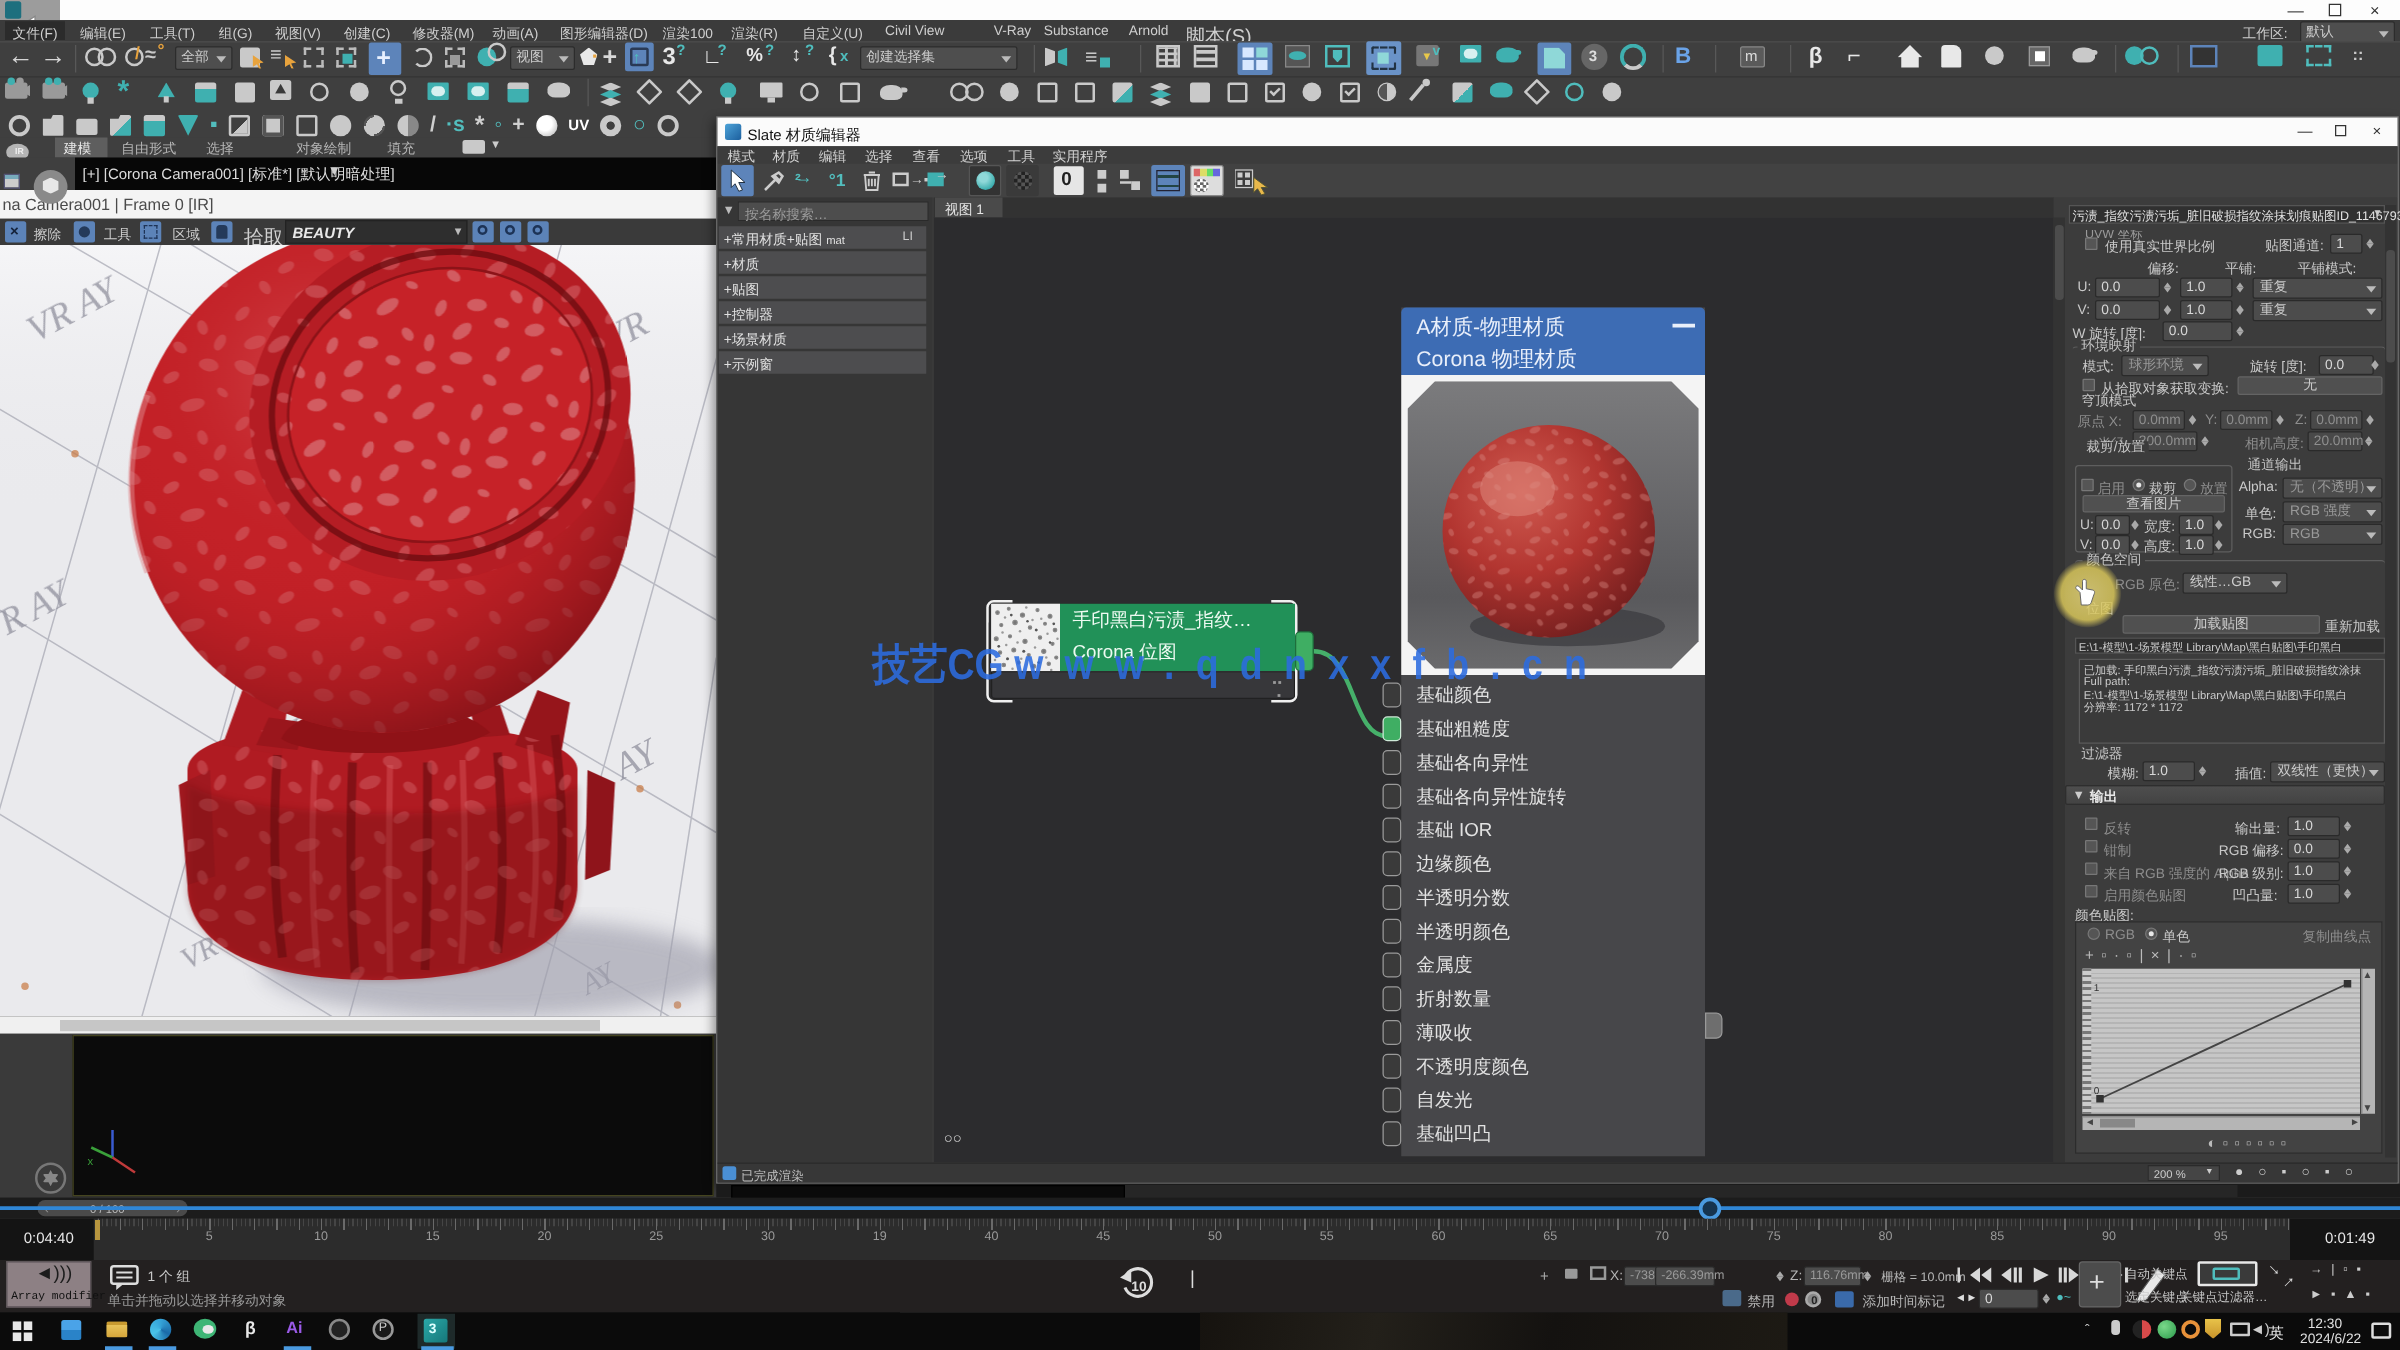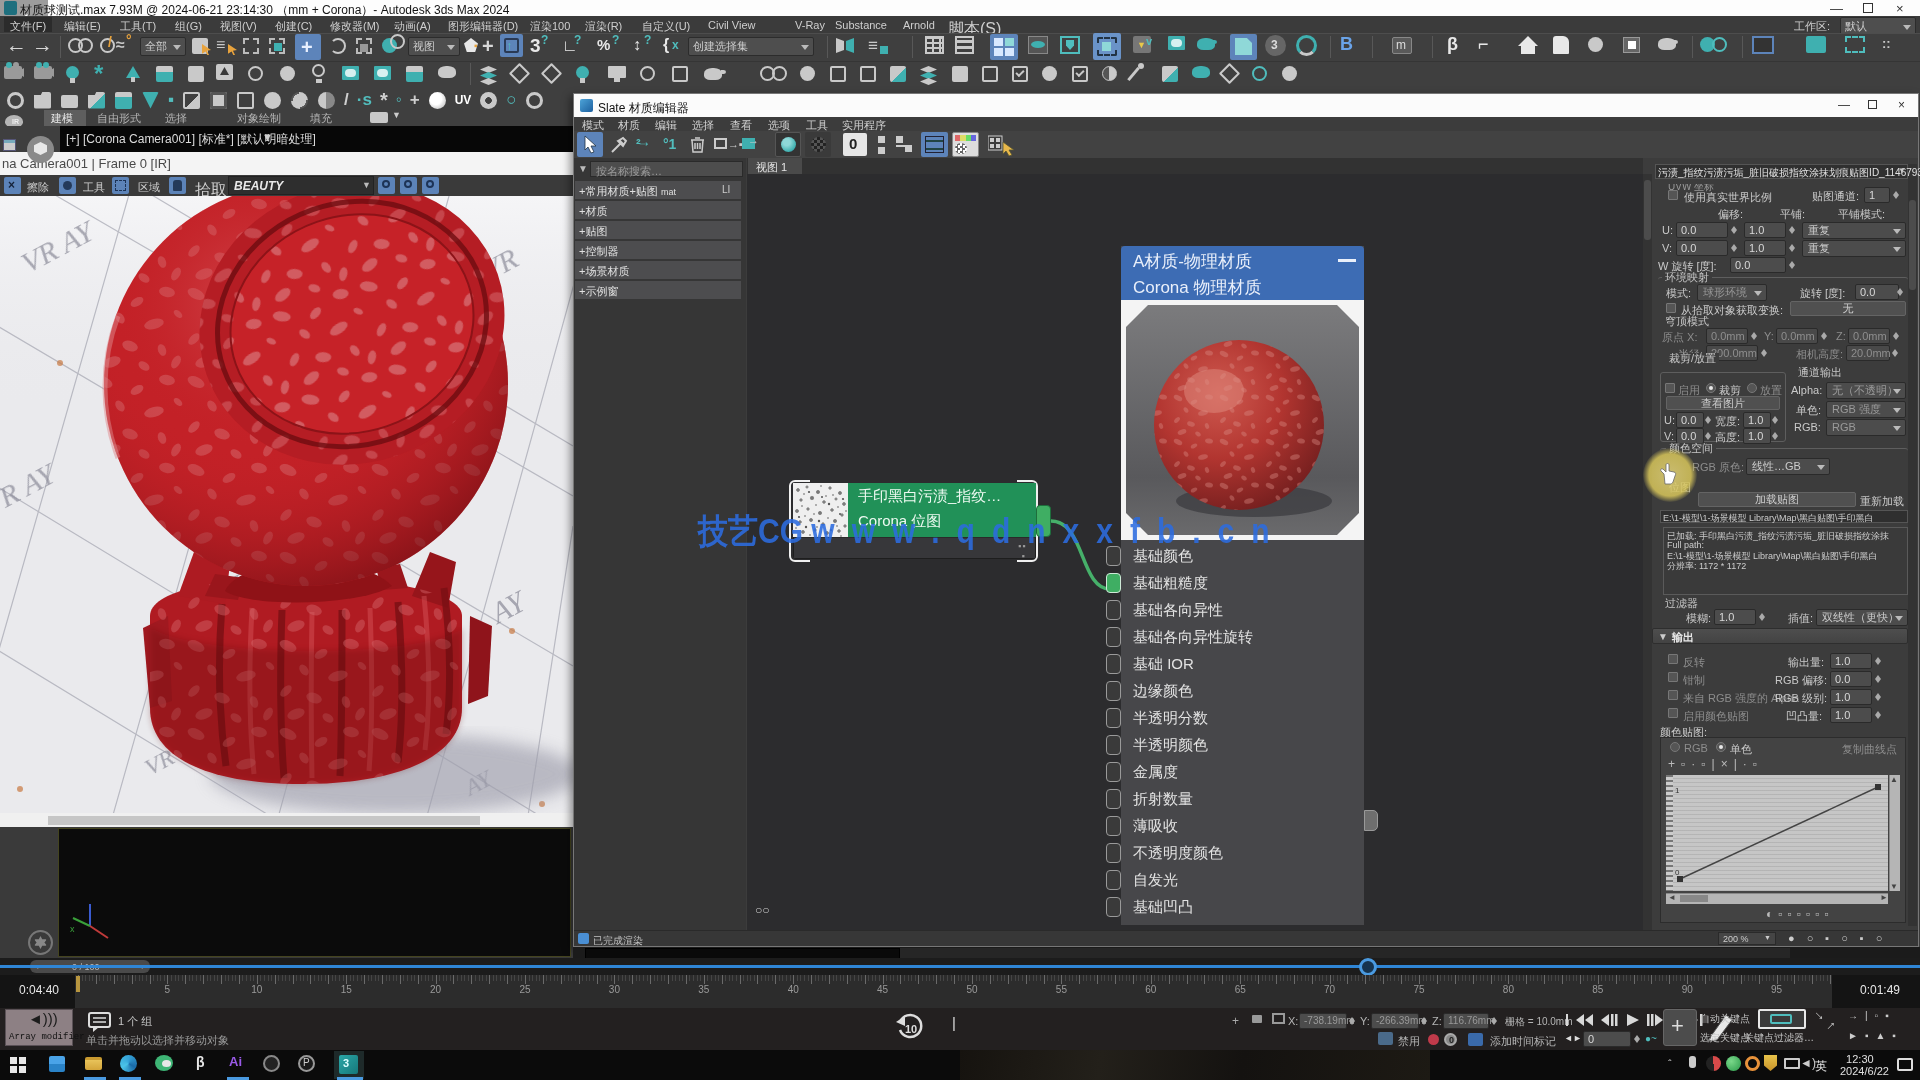--- a/index.html
+++ b/index.html
@@ -38,21 +38,20 @@
 .dim{position:absolute;color:#8d8d8d;font-size:11px;white-space:nowrap}
 .sock{position:absolute;width:15px;height:20px;background:#3a3a3a;border:1.5px solid #9a9a9a;border-radius:4px}
 .nrow{position:absolute;color:#e2e2e2;font-size:15px;white-space:nowrap}
 </style></head>
 <body>
 <div id="root">
 
 <div class="abs" style="left:0;top:0;width:1920px;height:16px;background:#fdfdfd"></div>
 <div class="abs" style="left:0;top:0;width:48px;height:16px;background:#9c9c9c"></div>
 <div class="abs" style="left:4px;top:1px;width:13px;height:14px;background:#1e6f7e;border-radius:2px"></div>
-<div class="t" style="left:20px;top:2px;font-size:12px;color:#141414">材质球测试.max  7.93M @ 2024-06-21 23:14:30 （mm + Corona）- Autodesk 3ds Max 2024</div>
 <div class="t" style="left:1830px;top:1px;font-size:13px;color:#333">—</div>
 <div class="abs" style="left:1863px;top:3px;width:10px;height:10px;border:1.5px solid #333"></div>
 <div class="t" style="left:1896px;top:1px;font-size:13px;color:#333">×</div>
 
 <svg class="abs" style="left:14px;top:10px" width="26" height="22">
       <path d="M2,11 L14,3 L14,8 L24,8 L24,14 L14,14 L14,19 Z" fill="#fff" stroke="#888" stroke-width="1"></path>
     </svg>
 
 <div class="abs" style="left:0;top:16px;width:1920px;height:17px;background:#3b3b3b"></div>
 <div class="abs" style="left:4px;top:17px;width:48px;height:15px;background:#2b2b2b"></div>
@@ -878,21 +877,21 @@
 <div class="abs" style="left:78px;top:975px;width:1754px;height:6px;background:repeating-linear-gradient(90deg,#454545 0 1px,transparent 1px 3.576px)"></div>
 <div class="abs" style="left:78px;top:975px;width:1754px;height:9px;background:repeating-linear-gradient(90deg,#6a6a6a 0 1px,transparent 1px 17.88px)"></div>
 <div class="abs" style="left:76px;top:976px;width:4px;height:16px;background:#b8963f"></div>
 <div id="rl">
       <div class="t" style="left:157.39999999999998px;top:984px;width:20px;text-align:center;font-size:10px;color:#9a9a9a">5</div>
       <div class="t" style="left:246.79999999999995px;top:984px;width:20px;text-align:center;font-size:10px;color:#9a9a9a">10</div>
       <div class="t" style="left:336.2px;top:984px;width:20px;text-align:center;font-size:10px;color:#9a9a9a">15</div>
       <div class="t" style="left:425.59999999999997px;top:984px;width:20px;text-align:center;font-size:10px;color:#9a9a9a">20</div>
       <div class="t" style="left:515px;top:984px;width:20px;text-align:center;font-size:10px;color:#9a9a9a">25</div>
       <div class="t" style="left:604.4px;top:984px;width:20px;text-align:center;font-size:10px;color:#9a9a9a">30</div>
-      <div class="t" style="left:693.8px;top:984px;width:20px;text-align:center;font-size:10px;color:#9a9a9a">35</div>
+      <div class="t" style="left:693.8px;top:984px;width:20px;text-align:center;font-size:10px;color:#9a9a9a">19</div>
       <div class="t" style="left:783.1999999999999px;top:984px;width:20px;text-align:center;font-size:10px;color:#9a9a9a">40</div>
       <div class="t" style="left:872.5999999999999px;top:984px;width:20px;text-align:center;font-size:10px;color:#9a9a9a">45</div>
       <div class="t" style="left:962px;top:984px;width:20px;text-align:center;font-size:10px;color:#9a9a9a">50</div>
       <div class="t" style="left:1051.4px;top:984px;width:20px;text-align:center;font-size:10px;color:#9a9a9a">55</div>
       <div class="t" style="left:1140.8px;top:984px;width:20px;text-align:center;font-size:10px;color:#9a9a9a">60</div>
       <div class="t" style="left:1230.2px;top:984px;width:20px;text-align:center;font-size:10px;color:#9a9a9a">65</div>
       <div class="t" style="left:1319.6px;top:984px;width:20px;text-align:center;font-size:10px;color:#9a9a9a">70</div>
       <div class="t" style="left:1409px;top:984px;width:20px;text-align:center;font-size:10px;color:#9a9a9a">75</div>
       <div class="t" style="left:1498.3999999999999px;top:984px;width:20px;text-align:center;font-size:10px;color:#9a9a9a">80</div>
       <div class="t" style="left:1587.8px;top:984px;width:20px;text-align:center;font-size:10px;color:#9a9a9a">85</div>
@@ -918,21 +917,21 @@
     </svg>
 <div class="t" style="left:952px;top:1014px;font-size:15px;color:#ddd">|</div>
 
 <div class="t" style="left:1232px;top:1014px;font-size:12px;color:#aaa">+</div>
 <div class="abs" style="left:1252px;top:1015px;width:10px;height:8px;background:#999;border-radius:1px"></div>
 <div class="abs" style="left:1272px;top:1013px;width:13px;height:11px;border:2px solid #999"></div>
 <div class="t" style="left:1288px;top:1015px;font-size:11px;color:#b5b5b5">X:</div>
 <div class="fld" style="left:1299px;top:1013px;width:48px;color:#999;font-size:10px">-738.19mm</div>
     <div class="sp" style="left:1348px;top:1014px"></div>
 <div class="t" style="left:1360px;top:1015px;font-size:11px;color:#b5b5b5">Y:</div>
-<div class="fld" style="left:1371px;top:1013px;width:48px;color:#999;font-size:10px">-266.39mm</div>
+<div class="fld" style="left:1324px;top:1013px;width:48px;color:#999;font-size:10px">-266.39mm</div>
     <div class="sp" style="left:1420px;top:1014px"></div>
 <div class="t" style="left:1432px;top:1015px;font-size:11px;color:#b5b5b5">Z:</div>
 <div class="fld" style="left:1443px;top:1013px;width:46px;color:#999;font-size:10px">116.76mm</div>
     <div class="sp" style="left:1490px;top:1014px"></div>
 <div class="t" style="left:1505px;top:1015px;font-size:10px;color:#b5b5b5">栅格 = 10.0mm</div>
 <div class="abs" style="left:1378px;top:1032px;width:15px;height:13px;background:#4a6a8a;border-radius:2px"></div>
 <div class="t" style="left:1398px;top:1034px;font-size:11px;color:#b5b5b5">禁用</div>
 <div class="abs" style="left:1428px;top:1034px;width:11px;height:11px;border-radius:50%;background:#c03a4a"></div>
 <div class="abs" style="left:1444px;top:1033px;width:13px;height:13px;border-radius:50%;background:#888;border:2px solid #aaa"></div>
 <div class="t" style="left:1449px;top:1035px;font-size:9px;color:#222;font-weight:bold">0</div>

